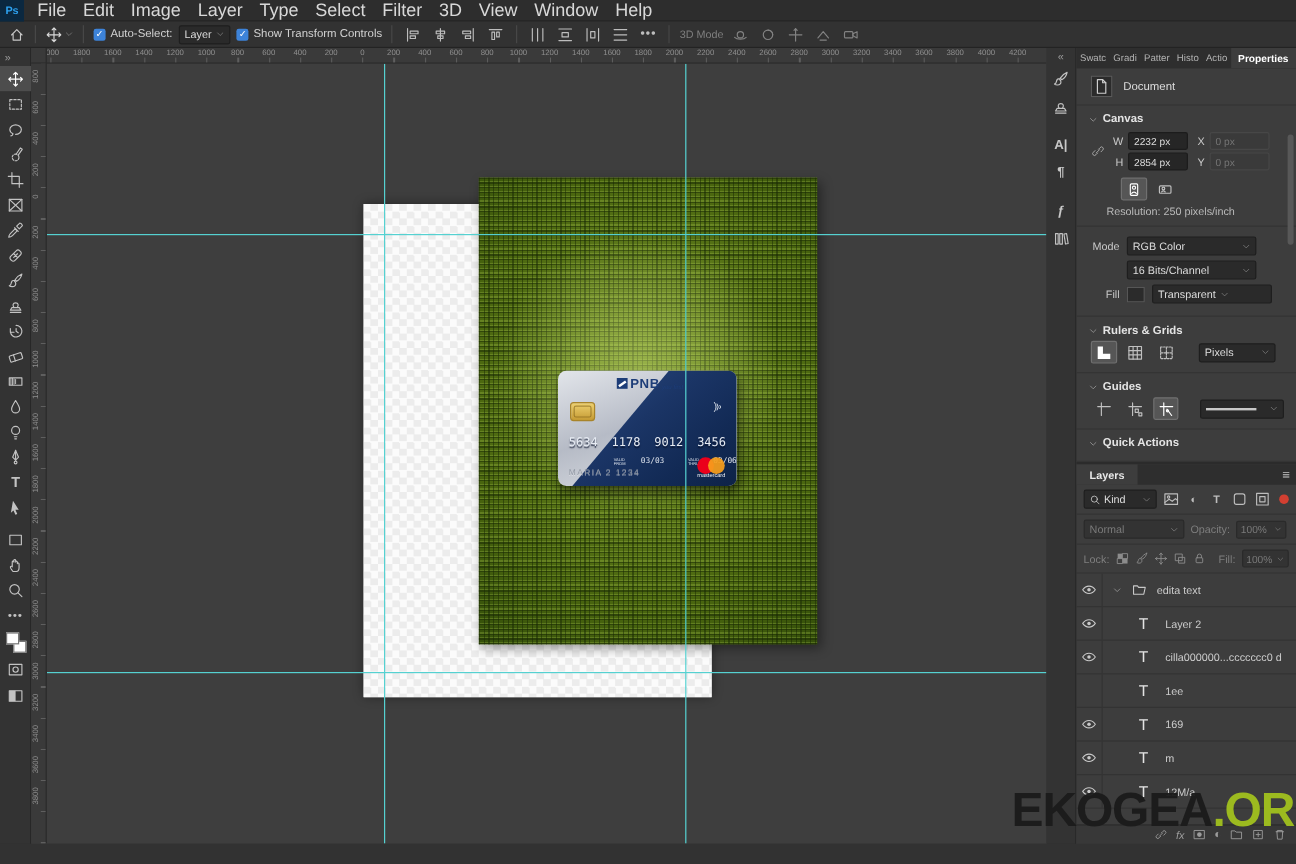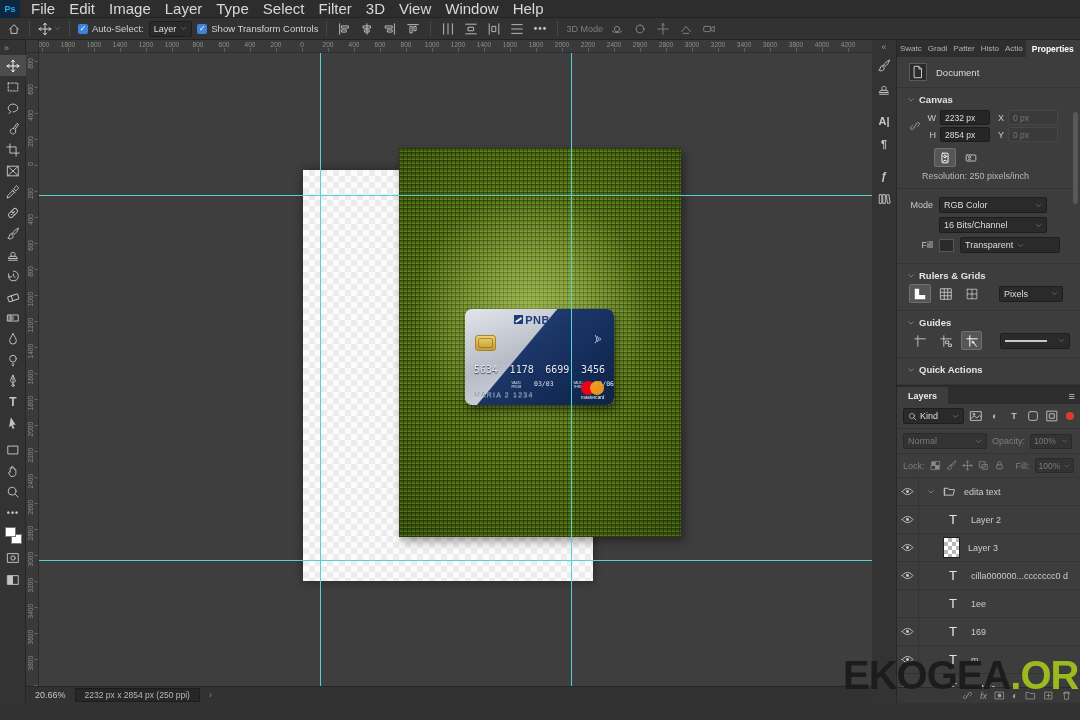--- a/index.html
+++ b/index.html
@@ -527,21 +527,21 @@
           </div>
           <div class="chip"></div>
           <span class="contactless">
               <svg viewBox="0 0 16 16" width="11" height="11" fill="none" stroke="currentColor" stroke-width="1.1" stroke-linecap="round" stroke-linejoin="round">
                 <path d="M2 2a9 9 0 010 11M5.3 3.8a6 6 0 010 7.4M8.6 5.6a2.5 2.5 0 010 3.8"></path>
               </svg>
             </span>
           <div class="card-number">
             <span>5634</span>
               <span>1178</span>
-              <span>6699</span>
+              <span>9012</span>
               <span>3456</span>
           </div>
           <div class="card-dates">
             <div class="cd-block">
                 <span class="cd-label">VALID FROM</span>
                 <span class="cd-val">03/03</span>
               </div>
             <div class="cd-block">
                 <span class="cd-label">VALID THRU</span>
                 <span class="cd-val">03/06</span>
@@ -556,25 +556,20 @@
             <span class="mc-label">mastercard</span>
           </div>
         </div>
 
         <div class="guide-v" style="left:294px"></div>
         <div class="guide-v" style="left:545px"></div>
         <div class="guide-h" style="top:155px"></div>
         <div class="guide-h" style="top:520px"></div>
       </div>
 
-      <div class="statusbar">
-        <span>20.66%</span>
-        <span class="doc-size-field"><span>2232 px x 2854 px (250 ppi)</span></span>
-        <span class="status-chevron">›</span>
-      </div>
     </div>
 
     <div class="strip">
       <div class="strip-header">«</div>
       <div id="strip-icons">
           <div class="strip-icon">
             <svg viewBox="0 0 16 16" width="14" height="14" fill="none" stroke="currentColor" stroke-width="1.1" stroke-linecap="round" stroke-linejoin="round">
               <path d="M14 1.5c-2.5 1-5 3-6.5 5.5l1.5 1.5C11.5 7 13.5 4.5 14 1.5zM7 7.5c-1.8 0-3 1-3.2 2.8-.1 1.2-.8 2-1.8 2.4 1.2 1 4.2 1.3 5.5-.2 1-1.2.8-3-.5-4z"></path>
             </svg>
           </div>
@@ -942,76 +937,64 @@
               </div>
             </div>
             <div class="lrow">
               <div class="eye-cell">
                 <svg viewBox="0 0 16 16" width="13" height="13" fill="none" stroke="currentColor" stroke-width="1.1" stroke-linecap="round" stroke-linejoin="round">
                   <path d="M1.5 8s2.6-3.8 6.5-3.8S14.5 8 14.5 8 11.9 11.8 8 11.8 1.5 8 1.5 8z"></path>
                   <circle fill="currentColor" stroke="none" cx="8" cy="8" r="1.8"></circle>
                 </svg>
               </div>
               <div class="lrow-body indent">
-                <span class="thumb-checker"></span>
-                <span class="lrow-label">Layer 3</span>
+                <span class="lthumb">T</span>
+                <span class="lrow-label">cilla000000...ccccccc0 d</span>
+              </div>
+            </div>
+            <div class="lrow">
+              <div class="eye-cell"></div>
+              <div class="lrow-body indent">
+                <span class="lthumb">T</span>
+                <span class="lrow-label">1ee</span>
               </div>
             </div>
             <div class="lrow">
               <div class="eye-cell">
                 <svg viewBox="0 0 16 16" width="13" height="13" fill="none" stroke="currentColor" stroke-width="1.1" stroke-linecap="round" stroke-linejoin="round">
                   <path d="M1.5 8s2.6-3.8 6.5-3.8S14.5 8 14.5 8 11.9 11.8 8 11.8 1.5 8 1.5 8z"></path>
                   <circle fill="currentColor" stroke="none" cx="8" cy="8" r="1.8"></circle>
                 </svg>
               </div>
               <div class="lrow-body indent">
                 <span class="lthumb">T</span>
-                <span class="lrow-label">cilla000000...ccccccc0 d</span>
-              </div>
-            </div>
-            <div class="lrow">
-              <div class="eye-cell"></div>
-              <div class="lrow-body indent">
-                <span class="lthumb">T</span>
-                <span class="lrow-label">1ee</span>
+                <span class="lrow-label">169</span>
               </div>
             </div>
             <div class="lrow">
               <div class="eye-cell">
                 <svg viewBox="0 0 16 16" width="13" height="13" fill="none" stroke="currentColor" stroke-width="1.1" stroke-linecap="round" stroke-linejoin="round">
                   <path d="M1.5 8s2.6-3.8 6.5-3.8S14.5 8 14.5 8 11.9 11.8 8 11.8 1.5 8 1.5 8z"></path>
                   <circle fill="currentColor" stroke="none" cx="8" cy="8" r="1.8"></circle>
                 </svg>
               </div>
               <div class="lrow-body indent">
                 <span class="lthumb">T</span>
-                <span class="lrow-label">169</span>
+                <span class="lrow-label">m</span>
               </div>
             </div>
             <div class="lrow">
               <div class="eye-cell">
                 <svg viewBox="0 0 16 16" width="13" height="13" fill="none" stroke="currentColor" stroke-width="1.1" stroke-linecap="round" stroke-linejoin="round">
                   <path d="M1.5 8s2.6-3.8 6.5-3.8S14.5 8 14.5 8 11.9 11.8 8 11.8 1.5 8 1.5 8z"></path>
                   <circle fill="currentColor" stroke="none" cx="8" cy="8" r="1.8"></circle>
                 </svg>
               </div>
               <div class="lrow-body indent">
                 <span class="lthumb">T</span>
-                <span class="lrow-label">m</span>
-              </div>
-            </div>
-            <div class="lrow">
-              <div class="eye-cell">
-                <svg viewBox="0 0 16 16" width="13" height="13" fill="none" stroke="currentColor" stroke-width="1.1" stroke-linecap="round" stroke-linejoin="round">
-                  <path d="M1.5 8s2.6-3.8 6.5-3.8S14.5 8 14.5 8 11.9 11.8 8 11.8 1.5 8 1.5 8z"></path>
-                  <circle fill="currentColor" stroke="none" cx="8" cy="8" r="1.8"></circle>
-                </svg>
-              </div>
-              <div class="lrow-body indent">
-                <span class="lthumb">T</span>
                 <span class="lrow-label">12M/a</span>
               </div>
             </div>
           </div>
         <div class="layers-footer">
           <span>
               <svg viewBox="0 0 16 16" width="11" height="11" fill="none" stroke="currentColor" stroke-width="1.1" stroke-linecap="round" stroke-linejoin="round">
                 <path d="M6.2 9.8l3.6-3.6M4.7 7.3L2.9 9.1a2 2 0 102.8 2.8l1.8-1.8M11.3 8.7l1.8-1.8a2 2 0 10-2.8-2.8L8.5 5.9"></path>
               </svg>
             </span>

